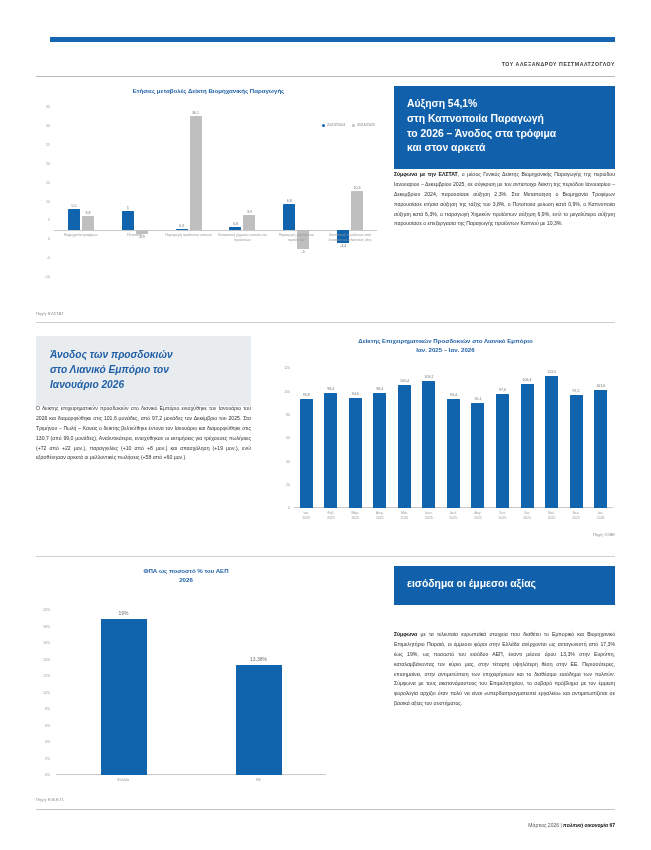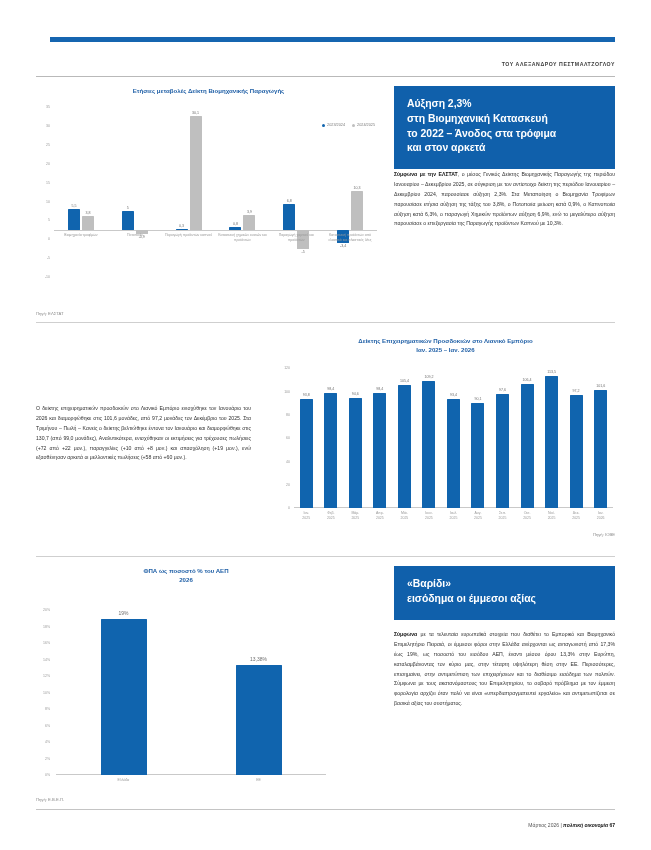--- a/index.html
+++ b/index.html
@@ -183,36 +183,43 @@
               <span>2024/2025</span>
             </b>
           </div>
       </div>
 
       <div class="src-note" style="margin-top:34px;">Πηγή: ΕΛΣΤΑΤ</div>
     </div>
 
     <div class="callout" style="position:absolute; left:358px; top:0; width:221px;">
       <div class="callout-lines" id="c1head">
-          <span>Αύξηση 2,3%</span>
-          <span>στη Βιομηχανική Κατασκευή</span>
-          <span>το 2022 – Άνοδος στα τρόφιμα</span>
+          <span>Αύξηση 54,1%</span>
+          <span>στη Καπνοποιία Παραγωγή</span>
+          <span>το 2026 – Άνοδος στα τρόφιμα</span>
           <span>και στον αρκετά</span>
         </div>
     </div>
 
     <div class="body-copy" style="position:absolute; left:358px; top:84px; width:221px;">
       <b>Σύμφωνα με την ΕΛΣΤΑΤ</b><span>, ο μέσος Γενικός Δείκτης Βιομηχανικής Παραγωγής της περιόδου Ιανουαρίου – Δεκεμβρίου 2025, σε σύγκριση με τον αντίστοιχο δείκτη της περιόδου Ιανουαρίου – Δεκεμβρίου 2024, παρουσίασε αύξηση 2,3%. Στα Μεταποίηση ο Βιομηχανία Τροφίμων παρουσίασε ετήσια αύξηση της τάξης του 3,8%, ο Ποτοποιία μείωση κατά 0,9%, ο Καπνοποιία αύξηση κατά 6,3%, ο παραγωγή Χημικών προϊόντων αύξηση 6,9%, ενώ το μεγαλύτερο αύξηση παρουσίασε ο επεξεργασία της Παραγωγής προϊόντων Καπνού με 10,3%.</span>
     </div>
   </div>
 
   <div class="sec-divider" style="top:322px;"></div>
 
   <div class="section" style="left:36px; top:336px; width:579px; height:215px;">
 
+    <div class="callout-tint" style="position:absolute; left:0; top:0; width:215px;">
+      <div id="c2head">
+          <span>Άνοδος των προσδοκιών</span>
+          <span>στο Λιανικό Εμπόριο τον</span>
+          <span>Ιανουάριο 2026</span>
+        </div>
+    </div>
 
     <div class="body-copy" style="position:absolute; left:0; top:68px; width:215px;">Ο δείκτης επιχειρηματικών προσδοκιών στο Λιανικό Εμπόριο ενισχύθηκε τον Ιανουάριο του 2026 και διαμορφώθηκε στις 101,6 μονάδες, από 97,2 μονάδες τον Δεκέμβριο του 2025. Στα Τριμήνου – Πωλή – Κανείς ο δείκτης βελτιώθηκε έντονα τον Ιανουάριο και διαμορφώθηκε στις 130,7 (από 99,0 μονάδες), Αναλυτικότερα, ενισχύθηκαν οι εκτιμήσεις για τρέχουσες πωλήσεις (+72 από +22 μον.), παραγγελίες (+10 από +8 μον.) και απασχόληση (+19 μον.), ενώ εξασθένησαν αρκετά οι μελλοντικές πωλήσεις (+58 από +60 μον.).</div>
 
     <div style="position:absolute; left:240px; top:0; width:339px;">
       <div class="chart-title" id="c2title">
           <div>Δείκτης Επιχειρηματικών Προσδοκιών στο Λιανικό Εμπόριο</div>
           <div>Ιαν. 2025 – Ιαν. 2026</div>
         </div>
 
       <div class="plot" style="position:relative; height:140px; margin-top:14px;">
@@ -375,21 +382,20 @@
               <div class="xlabel">ΕΕ</div>
             </div>
           </div>
       </div>
 
       <div class="src-note" style="margin-top:22px;">Πηγή: Ε.Β.Ε.Π.</div>
     </div>
 
     <div class="callout" style="position:absolute; left:358px; top:0; width:221px;">
       <div class="callout-lines" id="c3head">
-          <span>«Βαρίδι»</span>
           <span>εισόδημα οι έμμεσοι αξίας</span>
         </div>
     </div>
 
     <div class="body-copy" style="position:absolute; left:358px; top:64px; width:221px;">
       <b>Σύμφωνα</b><span> με τα τελευταία ευρωπαϊκά στοιχεία που διαθέτει το Εμπορικό και Βιομηχανικό Επιμελητήριο Πειραιά, οι έμμεσοι φόροι στην Ελλάδα ανέρχονται ως ανταγωνιστή από 17,3% έως 19%, ως ποσοστό του εισόδου ΑΕΠ, έναντι μέσου όρου 13,3% στην Ευρώπη, καταλαμβάνοντας τον κύριο μας, στην τέταρτη υψηλότερη θέση στην ΕΕ. Περισσότερες, επισημαίνει, στην αντιμετώπιση των επιχειρήσεων και το διαθέσιμο εισόδημα των πολιτών. Σύμφωνα με τους ακατανόμαστους του Επιμελητηρίου, το σοβαρό πρόβλημα με τον έμμεση φορολογία αρχίζει όταν πολύ να είναι «υπερδιαπραγματευτεί εργαλείο» και αντιμετωπίζεται σε βασικά αξίας του συστήματος.</span>
     </div>
   </div>
 
   <div class="foot-rule"></div>

